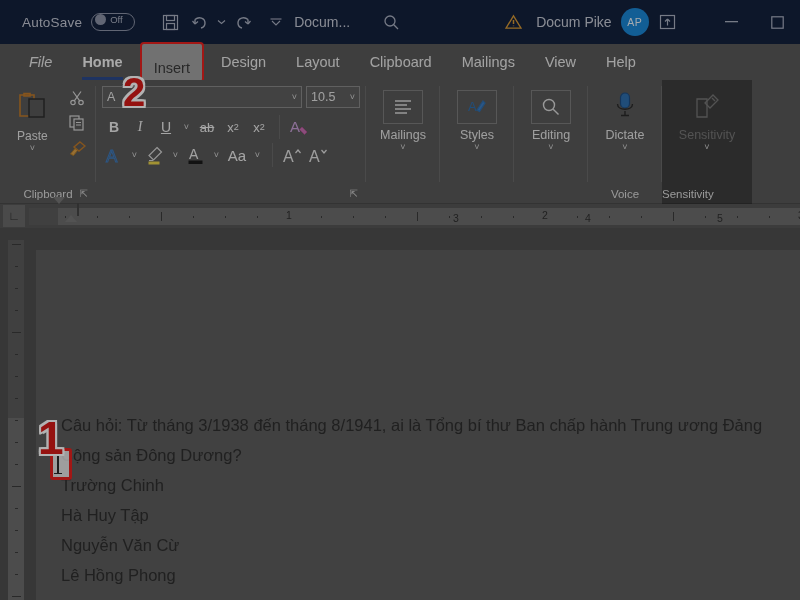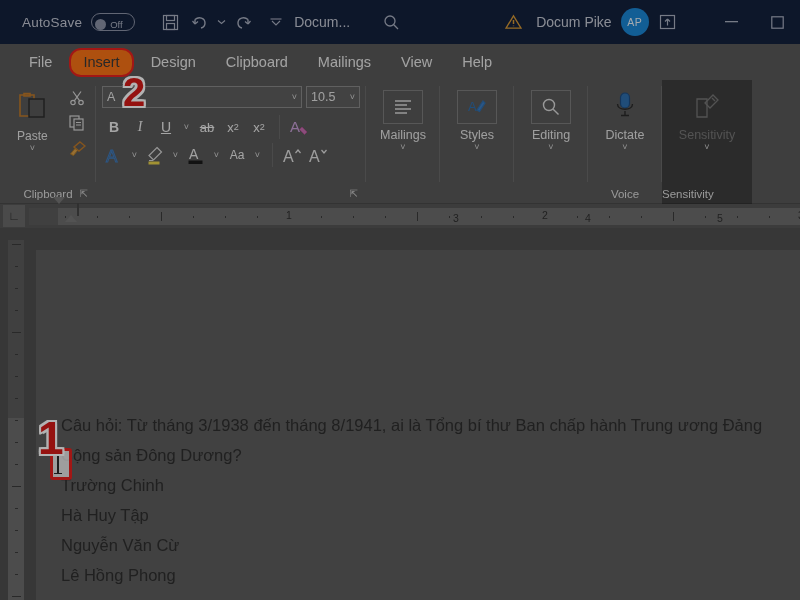--- a/index.html
+++ b/index.html
@@ -22,21 +22,21 @@
     background: #14213d;
     display: flex; align-items: center;
     color: #b9bfcc;
     font-size: 13px;
   }
   .tb-autosave { margin-left: 22px; color: #c3c8d4; font-size: 13.5px; letter-spacing: .2px; }
   .toggle {
     width: 44px; height: 18px; border-radius: 9px;
     border: 1.4px solid #8b93a6;
     margin-left: 9px; position: relative;
-    display: flex; align-items: flex-end;
+    display: flex; align-items: flex-start;
   }
   .toggle .knob {
     width: 11px; height: 11px; border-radius: 50%;
     background: #8b93a6; margin-left: 3px;
   }
   .toggle .lbl { font-size: 9.5px; color: #aeb5c4; margin-left: 4px; }
   .tb-icon {
     width: 30px; height: 30px;
     display: flex; align-items: center; justify-content: center;
     color: #a9b0c0;
@@ -69,31 +69,31 @@
     display: flex; align-items: center;
     font-size: 14.5px;
   }
   .tab {
     position: relative;
     padding: 6px 13px 7px 13px;
     margin-left: 4px;
     color: #e9e9e9;
     white-space: nowrap;
   }
-  .tab.first { margin-left: 16px; }
+  .tab.first { margin-left: 16px; font-style: italic; }
   .tab.active { color: #f2f2f2; font-weight: bold; }
   .tab.active::after {
     content: ""; position: absolute;
     left: 13px; right: 13px; bottom: -3px; height: 2.5px;
     background: #2b4a8b;
   }
   .tab.boxed {
-    background: #f97316; color: #3a3a3a; font-weight: normal;
-    border: 2.5px solid #e8221f; border-radius: 12px;
-    padding: 4px 12px 5px 12px;
+    background: #a3a3a3; color: #3a3a3a; font-weight: normal;
+    border: 2.5px solid #e8221f; border-radius: 4px;
+    padding: 16px 12px 5px 12px;
   }
 
   
   .ribbon {
     position: absolute; top: 80px; left: 0;
     width: 800px; height: 124px;
     background: #5a5a5a;
     border-bottom: 1px solid #4a4a4a;
     display: flex;
   }
@@ -366,22 +366,24 @@
       <div class="win-btn">
         <svg width="13" height="13" viewBox="0 0 13 13" fill="none" stroke="currentColor" stroke-width="1.2">
             <rect x="0.8" y="0.8" width="11.4" height="11.4"></rect>
           </svg>
       </div>
     </div>
   </div>
 
   <div class="tabbar">
     <div class="tab first">File</div>
+    <div class="tab active">Home</div>
     <div class="tab boxed">Insert</div>
     <div class="tab">Design</div>
+    <div class="tab">Layout</div>
     <div class="tab">Clipboard</div>
     <div class="tab">Mailings</div>
     <div class="tab">View</div>
     <div class="tab">Help</div>
   </div>
 
   <div class="ribbon">
 
     <div class="rgroup clipboard">
       <div class="cb-row">
@@ -474,21 +476,21 @@
           </svg>
         </span>
         <span class="fbtn small">˅</span>
         <span class="fbtn">
           <svg width="20" height="20" viewBox="0 0 20 20">
             <text x="3" y="14" font-size="14" fill="#e8e8e8" font-family="Liberation Sans">A</text>
             <rect x="2.5" y="15.5" width="14" height="3.5" fill="#1a1a1a"></rect>
           </svg>
         </span>
         <span class="fbtn small">˅</span>
-        <span class="fbtn" style="font-size:12px">Aa</span>
+        <span class="fbtn" style="font-size:15px">Aa</span>
         <span class="fbtn small">˅</span>
         <span class="vsep" style="height:24px"></span>
         <span class="fbtn">
           <svg width="20" height="19" viewBox="0 0 20 19">
             <text x="0" y="16" font-size="16" fill="#e2e2e2" font-family="Liberation Sans">A</text>
             <path d="M12.5 7 L15 4 L17.5 7" stroke="#e2e2e2" stroke-width="1.2" fill="none"></path>
           </svg>
         </span>
         <span class="fbtn">
           <svg width="20" height="19" viewBox="0 0 20 19">

